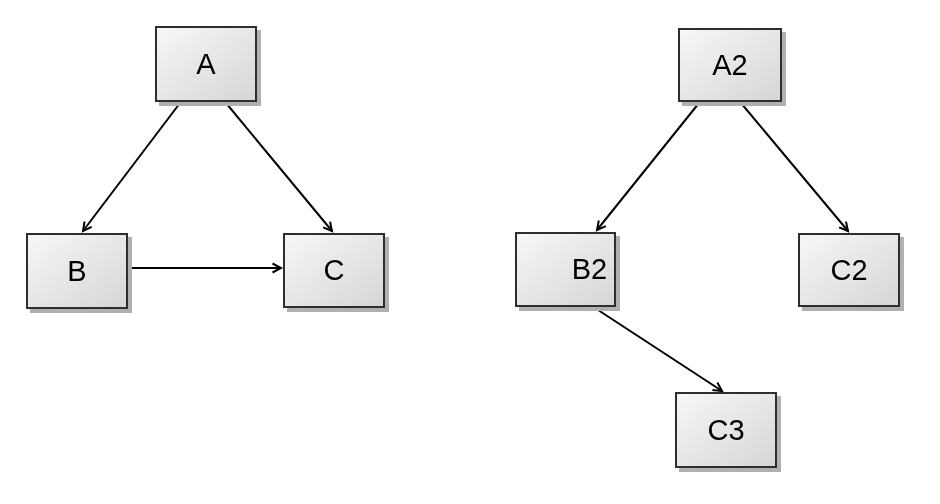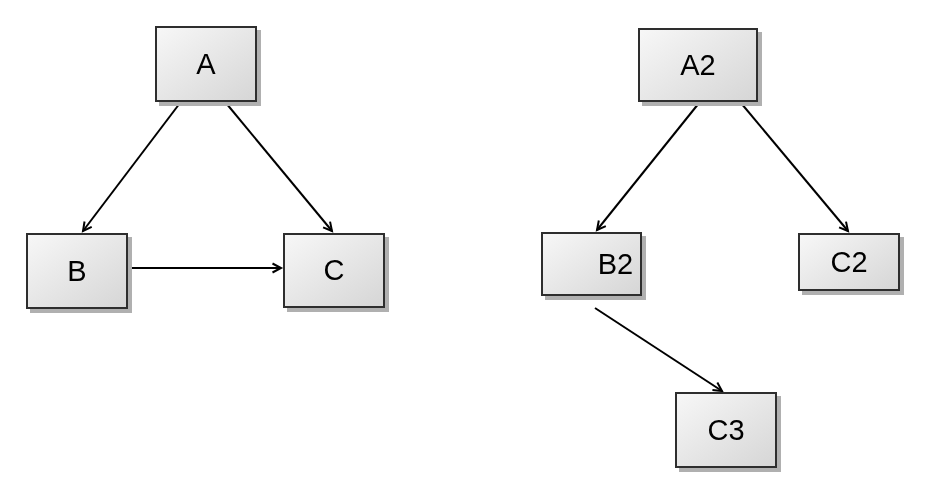--- a/index.html
+++ b/index.html
@@ -69,25 +69,25 @@
     </svg>
 <div class="node" style="left: 155px; top: 26px; width: 102px; height: 76px;">
       <span class="node-label">A</span>
     </div>
     <div class="node" style="left: 26px; top: 233px; width: 102px; height: 76px;">
       <span class="node-label">B</span>
     </div>
     <div class="node" style="left: 283px; top: 233px; width: 102px; height: 75px;">
       <span class="node-label">C</span>
     </div>
-    <div class="node" style="left: 638px; top: 28px; width: 120px; height: 74px;">
+    <div class="node" style="left: 678px; top: 28px; width: 104px; height: 74px;">
       <span class="node-label">A2</span>
     </div>
-    <div class="node" style="left: 541px; top: 232px; width: 101px; height: 64px; padding-left: 48px;">
+    <div class="node" style="left: 515px; top: 232px; width: 101px; height: 75px; padding-left: 48px;">
       <span class="node-label">B2</span>
     </div>
-    <div class="node" style="left: 798px; top: 233px; width: 102px; height: 58px;">
+    <div class="node" style="left: 798px; top: 233px; width: 102px; height: 74px;">
       <span class="node-label">C2</span>
     </div>
     <div class="node" style="left: 675px; top: 392px; width: 102px; height: 76px; text-align: center;">
       <span class="node-label">C3</span>
     </div>
   </div>
 
 </body></html>

